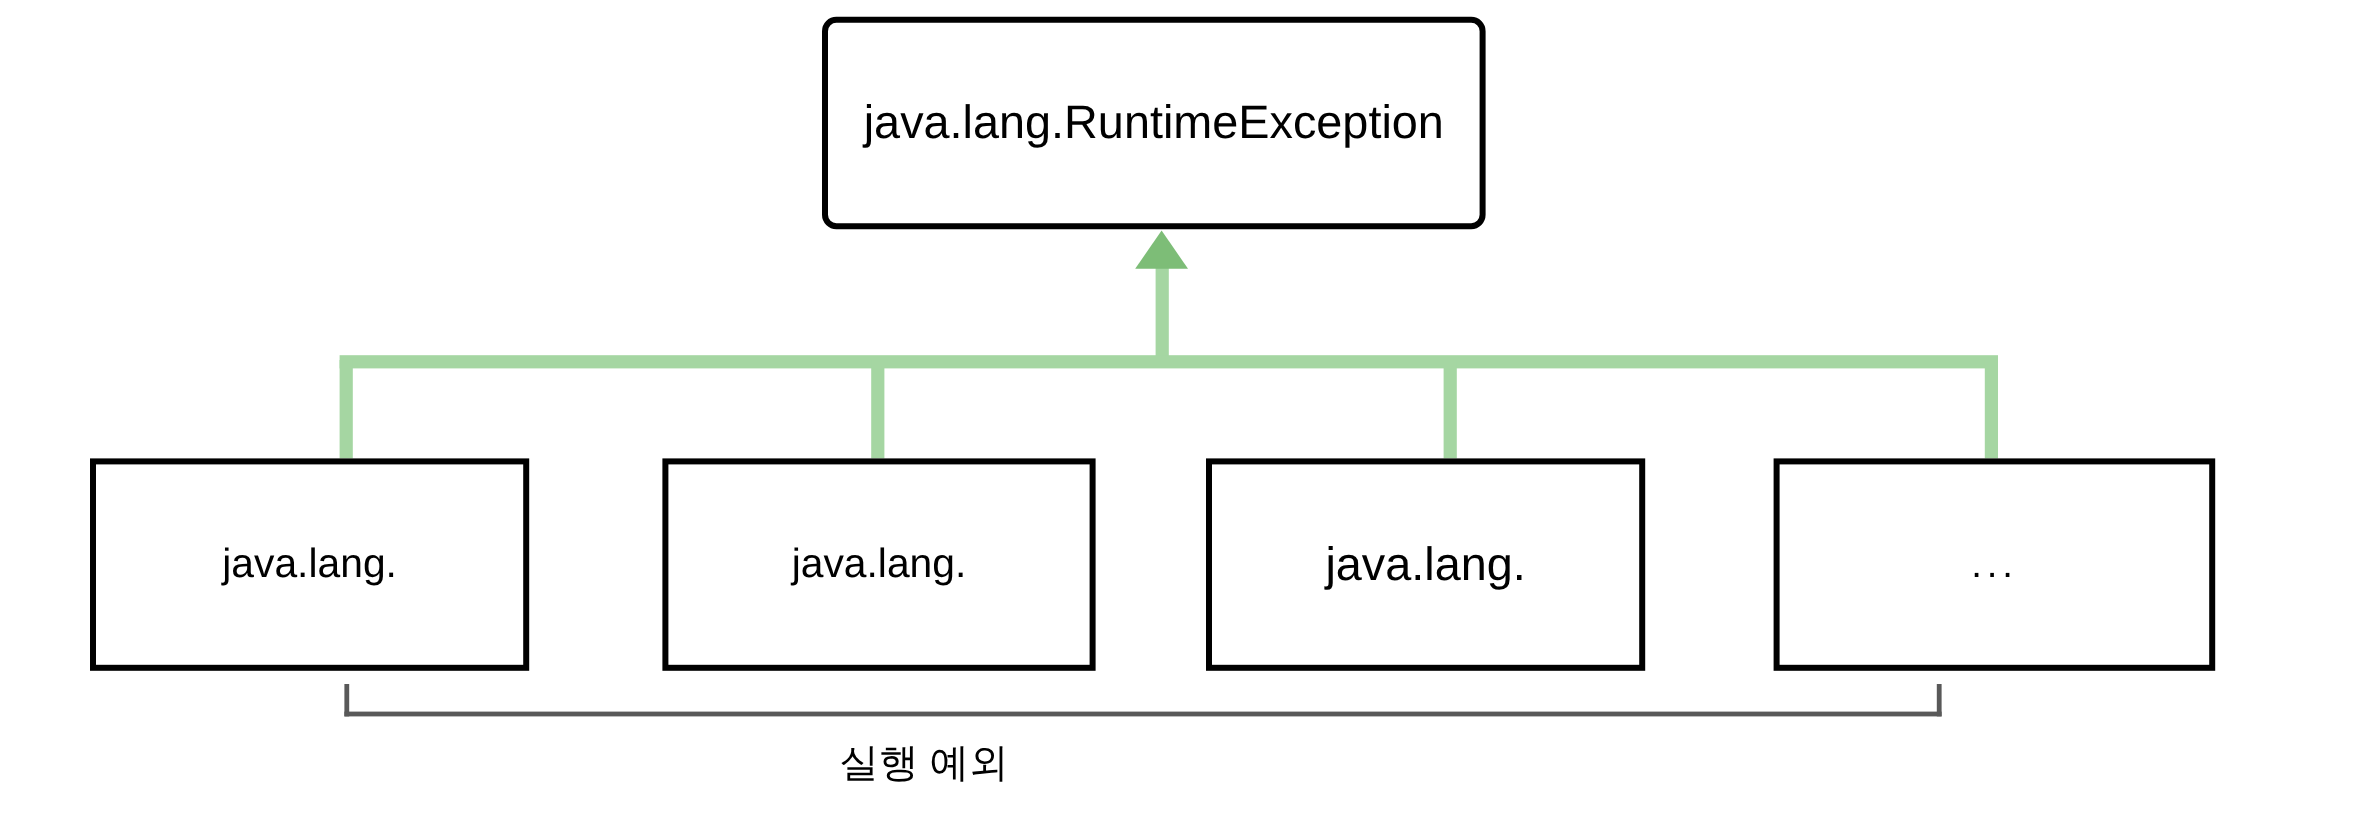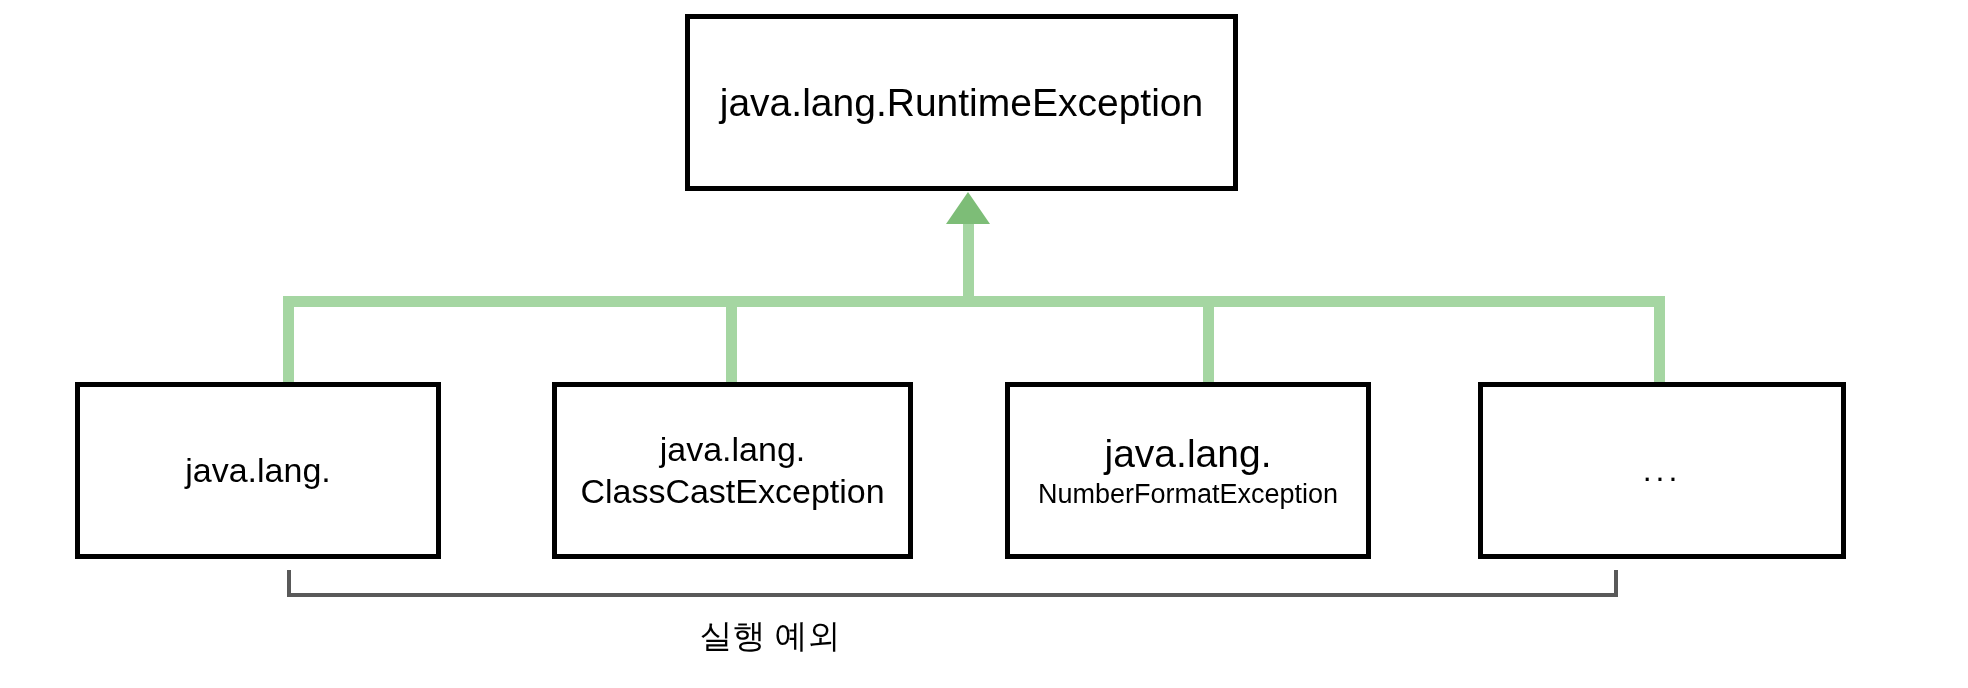--- a/index.html
+++ b/index.html
@@ -37,20 +37,21 @@
   .node-line {
     display: block;
     white-space: nowrap;
   }
 
   #node-root {
     left: 685px;
     top: 14px;
     width: 553px;
     height: 177px;
+    border-radius: 12px;
   }
   #node-root .node-line { font-size: 39px; }
 
   #node-npe {
     left: 75px;
     top: 382px;
     width: 366px;
     height: 177px;
   }
   #node-npe .line-pkg  { font-size: 34px; }
@@ -161,26 +162,24 @@
   <div class="conn" id="conn-drop-cce"></div>
   <div class="conn" id="conn-drop-nfe"></div>
   <div class="conn" id="conn-drop-more"></div>
 
   <div class="node" id="node-npe">
     <span class="node-line line-pkg">java.lang.</span>
   </div>
 
   <div class="node" id="node-cce">
     <span class="node-line line-pkg">java.lang.</span>
-    <span class="node-line line-cls">ClassCastException</span>
   </div>
 
   <div class="node" id="node-nfe">
     <span class="node-line line-pkg">java.lang.</span>
-    <span class="node-line line-cls">NumberFormatException</span>
   </div>
 
   <div class="node" id="node-more">
     <span class="node-line">...</span>
   </div>
 
   <div class="bracket" id="bracket-left"></div>
   <div class="bracket" id="bracket-bottom"></div>
   <div class="bracket" id="bracket-right"></div>
 

